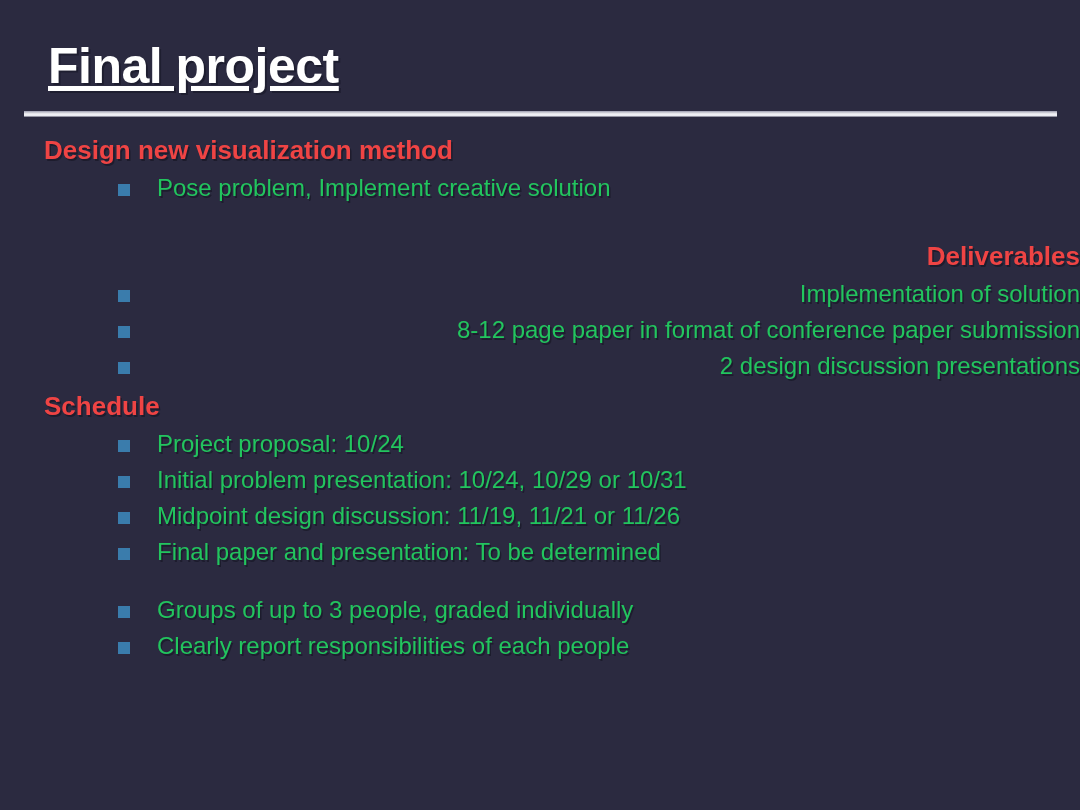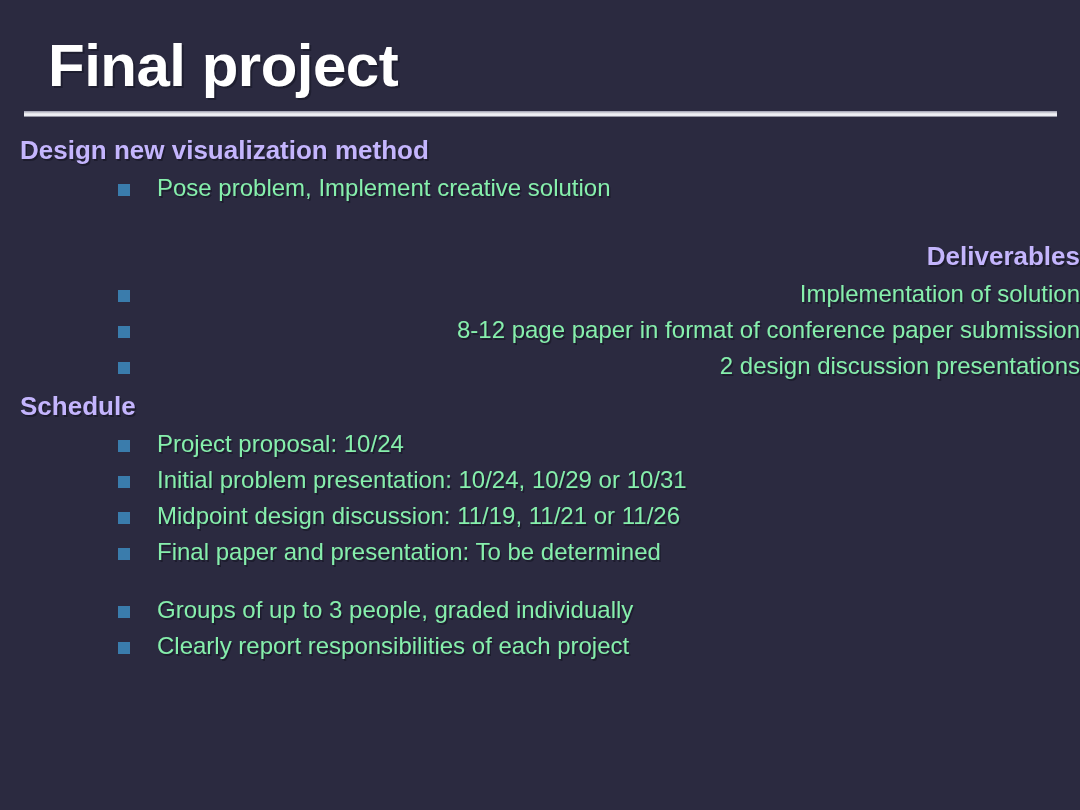--- a/index.html
+++ b/index.html
@@ -21,27 +21,28 @@
     width: 1080px;
     height: 810px;
     background: #2b2a40;
   }
 
   
   .title {
     position: absolute;
     left: 48px;
     top: 30px;
-    font-size: 60px;
+    font-size: 50px;
     line-height: 72px;
     font-weight: bold;
     color: #ffffff;
     letter-spacing: -0.5px;
     text-shadow: 2px 2px 0 rgba(20,20,34,0.55);
     white-space: nowrap;
+    text-decoration: underline;
   }
 
   
   .divider {
     position: absolute;
     left: 24px;
     top: 110px;
     width: 1033px;
     height: 7px;
     background: linear-gradient(to bottom,
@@ -64,40 +65,40 @@
 
   .section {
     margin: 0;
     padding: 0;
   }
 
   .section-heading {
     font-size: 26px;
     line-height: 33px;
     font-weight: bold;
-    color: #c4b5fd;
-    padding-left: 20px;
+    color: #ef4444;
+    padding-left: 44px;
     text-shadow: 1.5px 1.5px 0 rgba(20,20,34,0.6);
     white-space: nowrap;
   }
 
   .bullets {
     list-style: none;
     margin: 0;
     padding: 0;
   }
 
   .bullet-row {
     position: relative;
     padding-left: 157px;
     min-height: 36px;
     height: 36px;
     font-size: 24px;
     line-height: 36px;
-    color: #86efac;
+    color: #22c55e;
     text-shadow: 1.5px 1.5px 0 rgba(20,20,34,0.6);
     white-space: nowrap;
   }
 
   .bullet-marker {
     position: absolute;
     left: 118px;
     top: 14px;
     width: 12px;
     height: 12px;
@@ -184,19 +185,19 @@
     </div>
 
     <div class="section sec-grading">
       <ul class="bullets">
         <li class="bullet-row">
           <span class="bullet-marker"></span>
           <span class="bullet-text">Groups of up to 3 people, graded individually</span>
         </li>
         <li class="bullet-row">
           <span class="bullet-marker"></span>
-          <span class="bullet-text">Clearly report responsibilities of each project</span>
+          <span class="bullet-text">Clearly report responsibilities of each people</span>
         </li>
       </ul>
     </div>
 
   </div>
 </div>
 
 </body></html>

